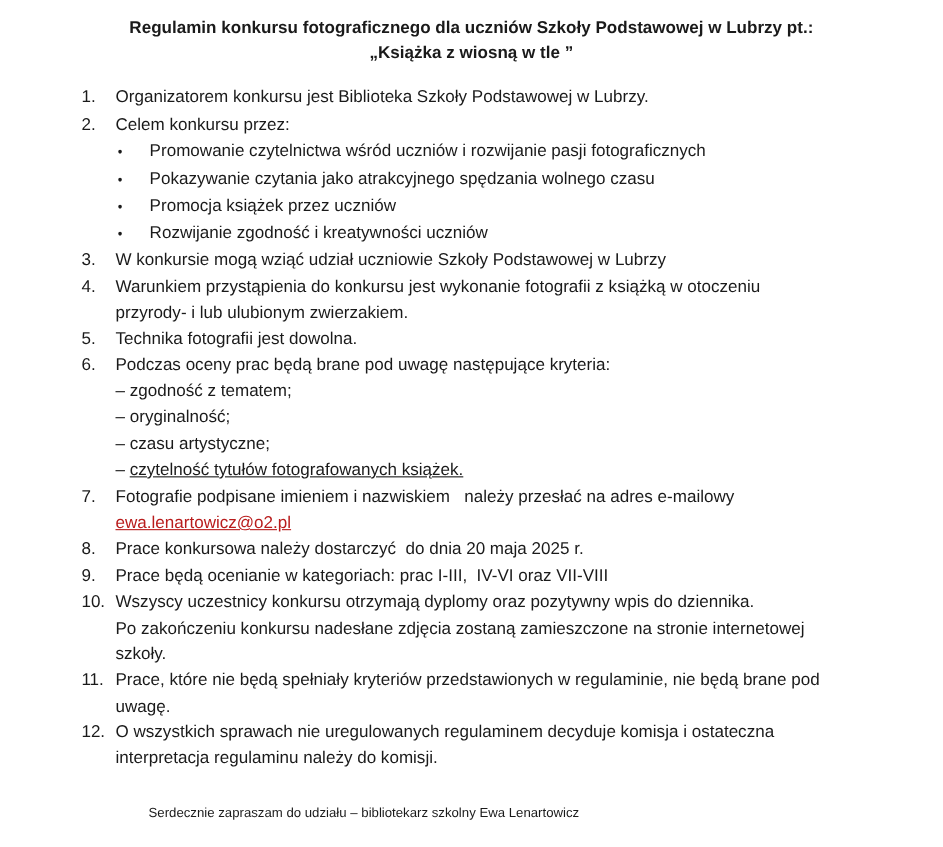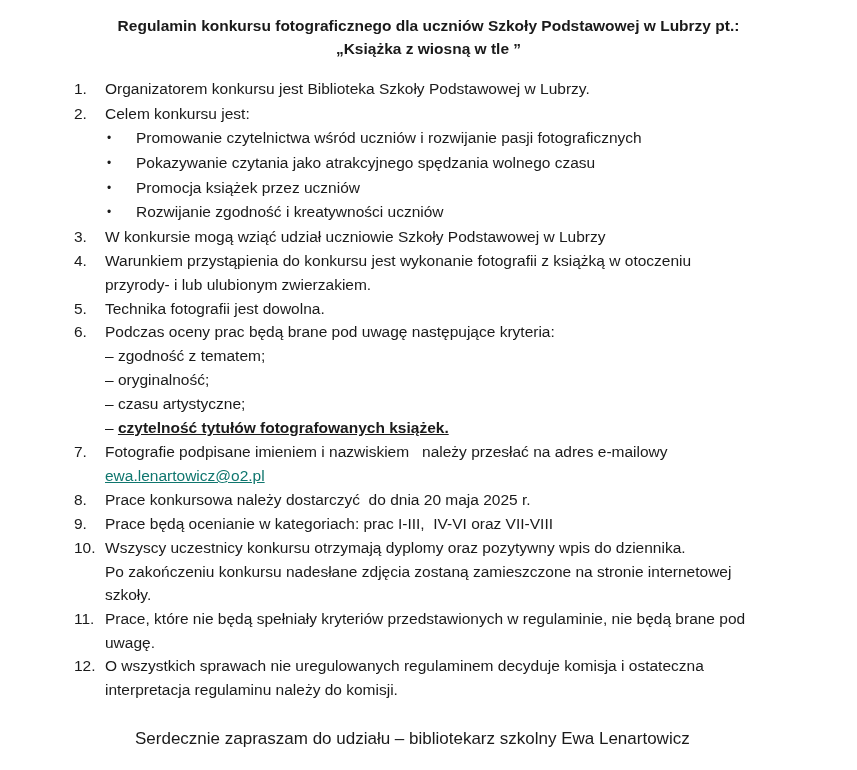--- a/index.html
+++ b/index.html
@@ -14,39 +14,39 @@
   }
   .title.l1 { top: 15px; }
   .title.l2 { top: 38px; }
   .row {
     position: absolute; font-size: 15.5px; line-height: 20px; white-space: nowrap;
   }
   .num { position: absolute; left: 74px; }
   .txt { position: absolute; left: 105px; }
   .bullet { position: absolute; left: 107px; font-size: 12px; }
   .btxt { position: absolute; left: 136px; }
-  .underline { text-decoration: underline; font-weight: bold; }
-  a.email { color: #0f766e; text-decoration: underline; }
-  .closing { position: absolute; left: 135px; font-size: 17px; line-height: 20px; white-space: nowrap; }
+  .underline { text-decoration: underline; }
+  a.email { color: #b91c1c; text-decoration: underline; }
+  .closing { position: absolute; left: 135px; font-size: 12px; line-height: 20px; white-space: nowrap; }
 </style>
 </head>
 <body>
 
 <div>
   <div class="title l1">Regulamin konkursu fotograficznego dla uczniów Szkoły Podstawowej w Lubrzy pt.:</div>
   <div class="title l2">„Książka z wiosną w tle ”</div>
 
   <div class="row" style="top:79px">
     <span class="num">1.</span>
     <span class="txt">Organizatorem konkursu jest Biblioteka Szkoły Podstawowej w Lubrzy.</span>
   </div>
 
   <div class="row" style="top:104px">
     <span class="num">2.</span>
-    <span class="txt">Celem konkursu jest:</span>
+    <span class="txt">Celem konkursu przez:</span>
   </div>
   <div class="row" style="top:128px">
     <span class="bullet">•</span>
     <span class="btxt">Promowanie czytelnictwa wśród uczniów i rozwijanie pasji fotograficznych</span>
   </div>
   <div class="row" style="top:153px">
     <span class="bullet">•</span>
     <span class="btxt">Pokazywanie czytania jako atrakcyjnego spędzania wolnego czasu</span>
   </div>
   <div class="row" style="top:178px">

